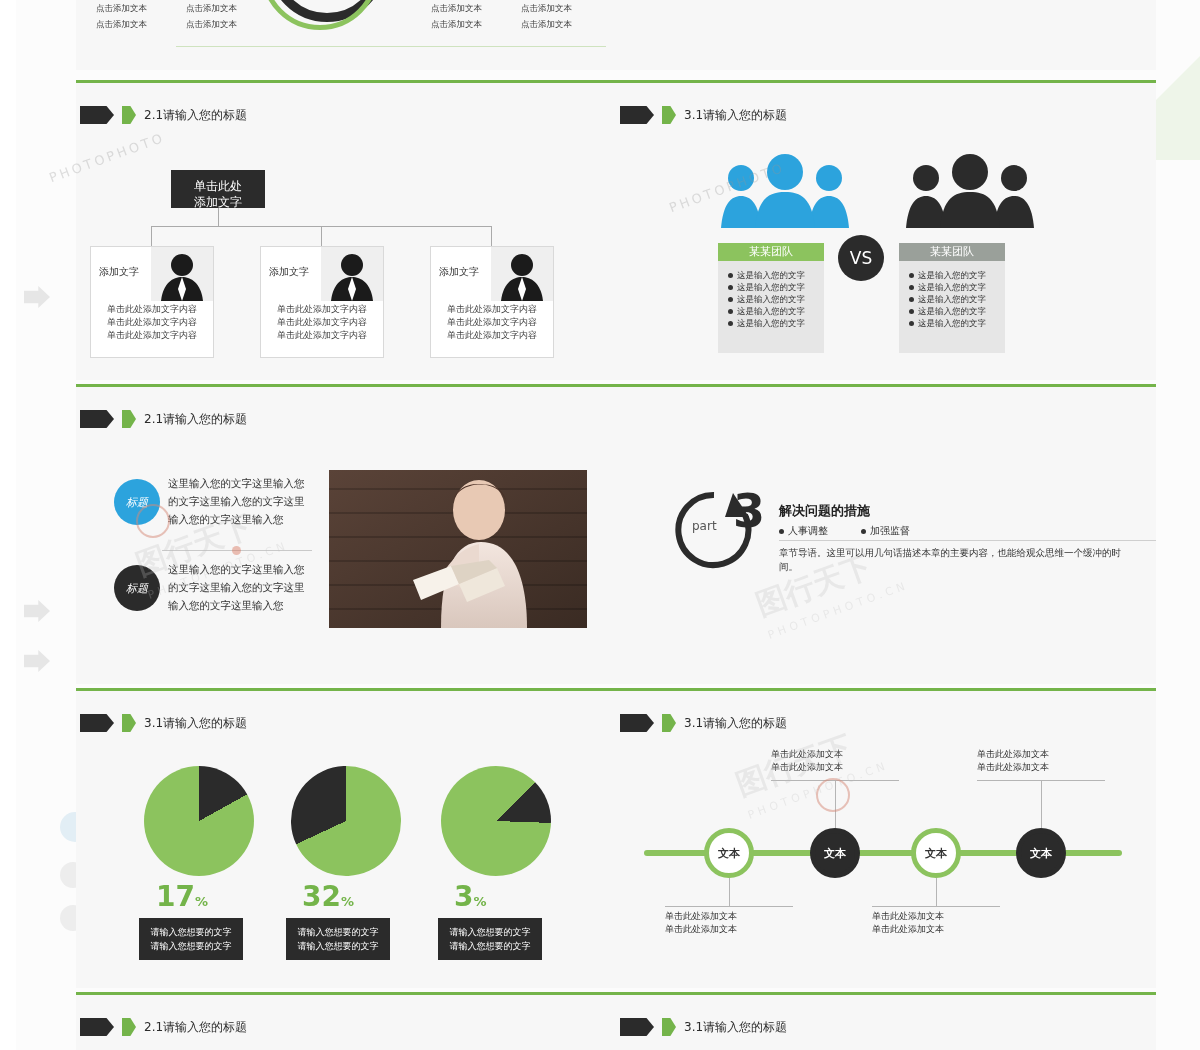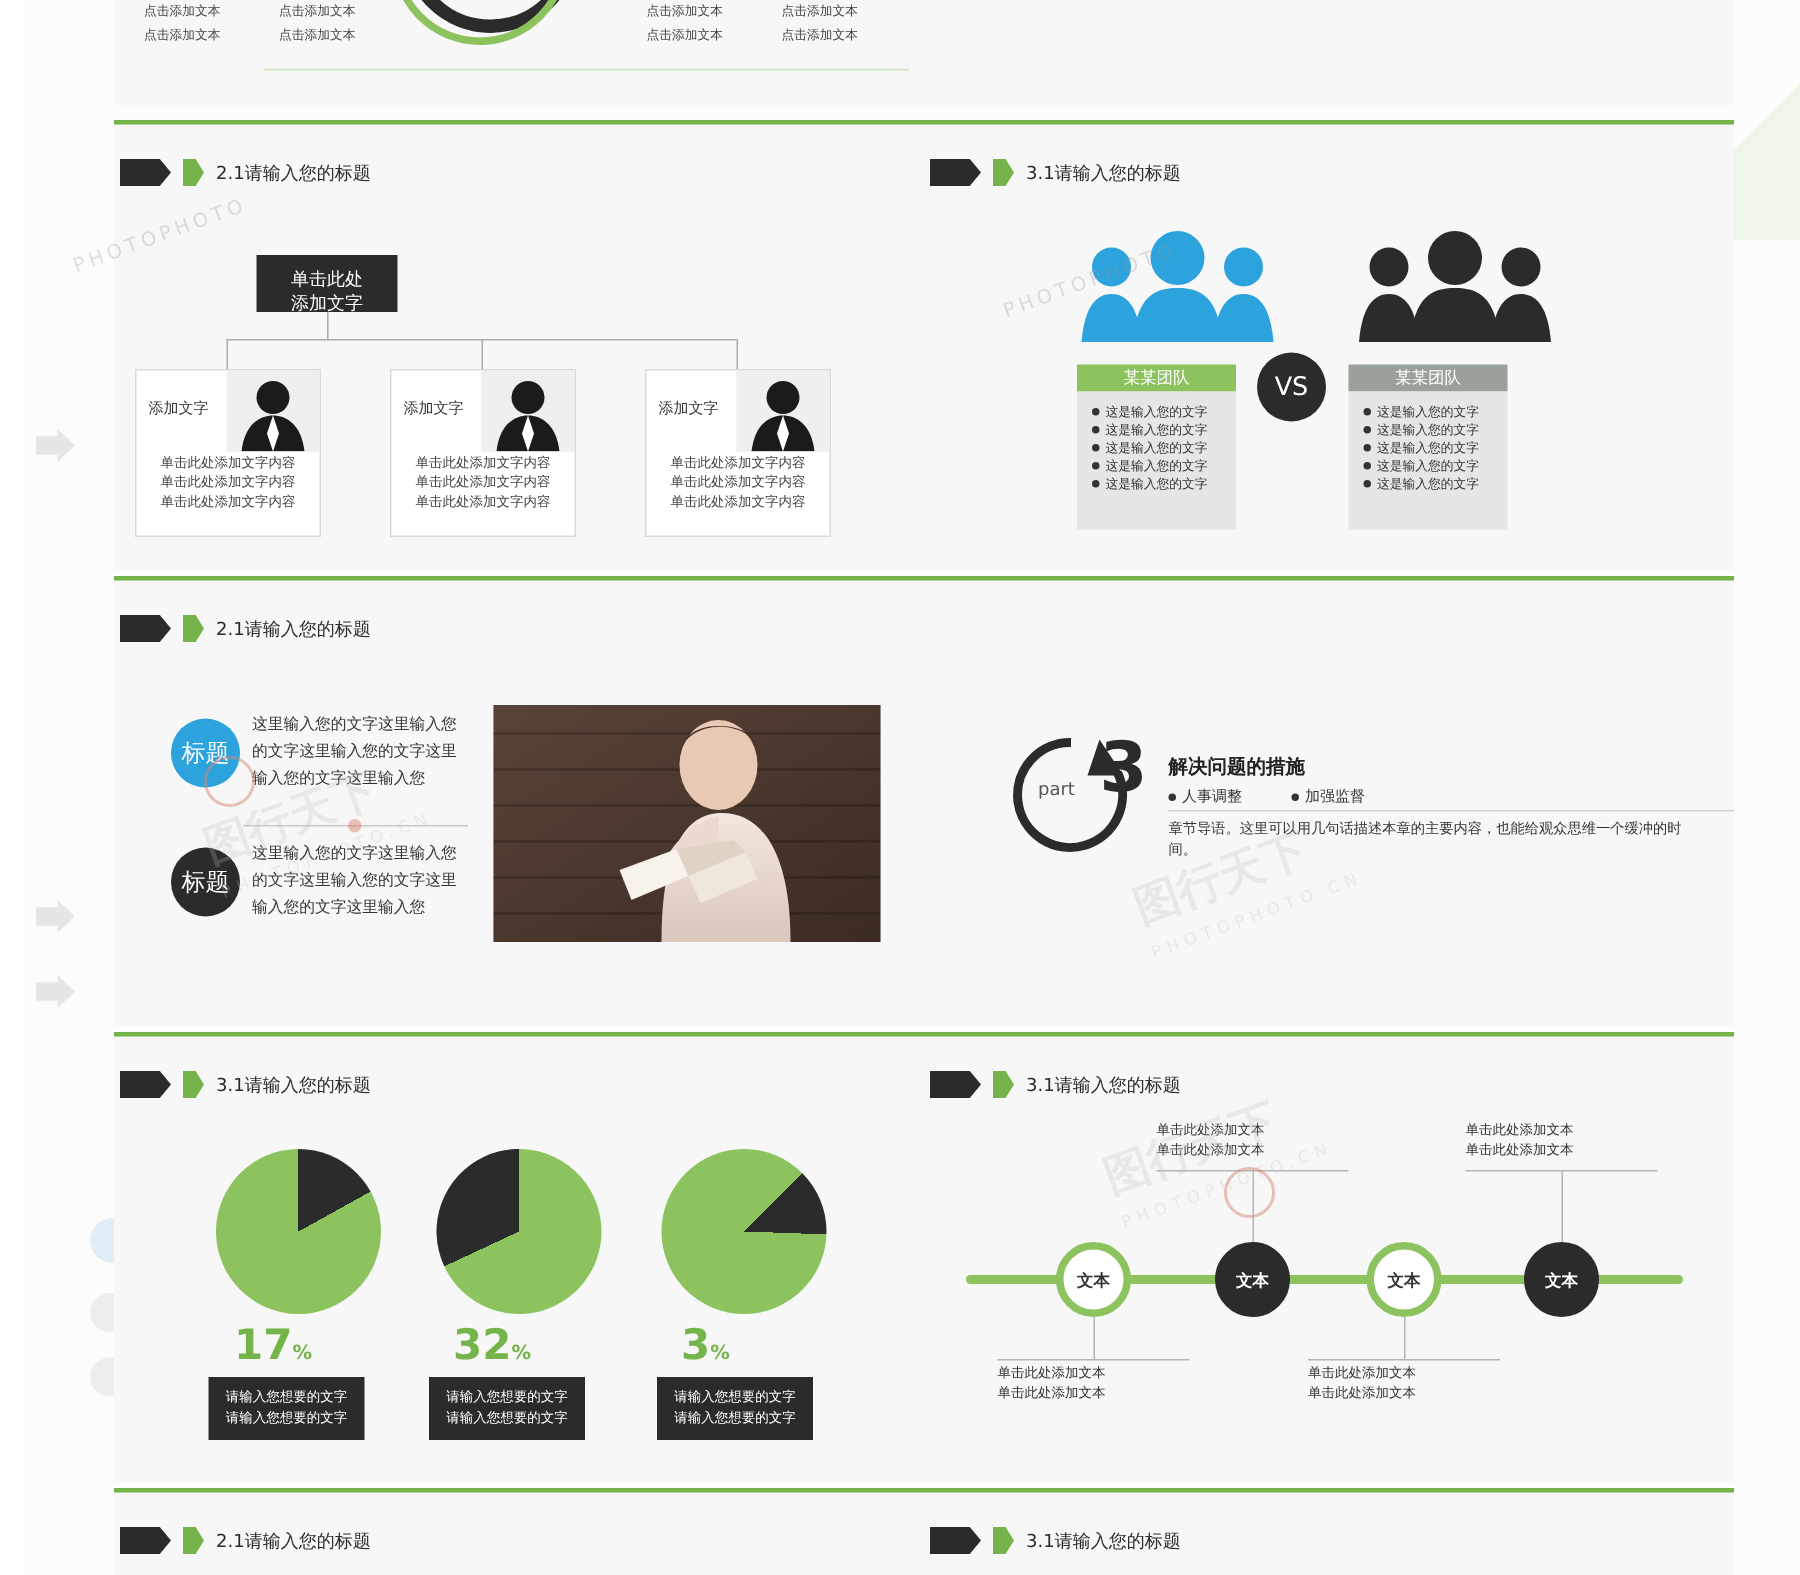--- a/index.html
+++ b/index.html
@@ -42,21 +42,21 @@
   
   .vs-circle{position:absolute;width:46px;height:46px;border-radius:50%;background:#2b2b2b;color:#fff;font-size:17px;font-weight:normal;display:flex;align-items:center;justify-content:center;}
   .team-label{position:absolute;background:#8cc35e;color:#fff;font-size:11px;text-align:center;line-height:18px;width:106px;height:18px;}
   .team-label.dark{background:#9aa09a;}
   .team-box{position:absolute;background:#e6e6e6;box-sizing:border-box;padding:8px 10px;}
   .team-box li{list-style:none;font-size:8.5px;color:#333;line-height:12px;}
   .team-box ul{margin:0;padding:0;}
   .bulletdot{display:inline-block;width:5px;height:5px;background:#333;border-radius:50%;margin-right:4px;vertical-align:middle;}
 
   
-  .bubble{position:absolute;width:46px;height:46px;border-radius:50%;display:flex;align-items:center;justify-content:center;color:#fff;font-size:16px;}
+  .bubble{position:absolute;width:46px;height:46px;border-radius:50%;display:flex;align-items:center;justify-content:center;color:#fff;font-size:11px;font-style:italic;}
   .bub-text{position:absolute;font-size:10.5px;color:#333;line-height:18px;}
   .photo-box{position:absolute;overflow:hidden;background:#4a3a33;}
 
   
   .part-num{position:absolute;font-size:46px;font-weight:bold;color:#2b2b2b;}
   .part-lbl{position:absolute;font-size:12px;color:#555;}
   .part-title{position:absolute;font-size:13px;font-weight:bold;color:#222;}
   .part-sub{position:absolute;font-size:10px;color:#333;}
   .part-desc{position:absolute;font-size:9.5px;color:#333;line-height:14px;width:360px;}
 

